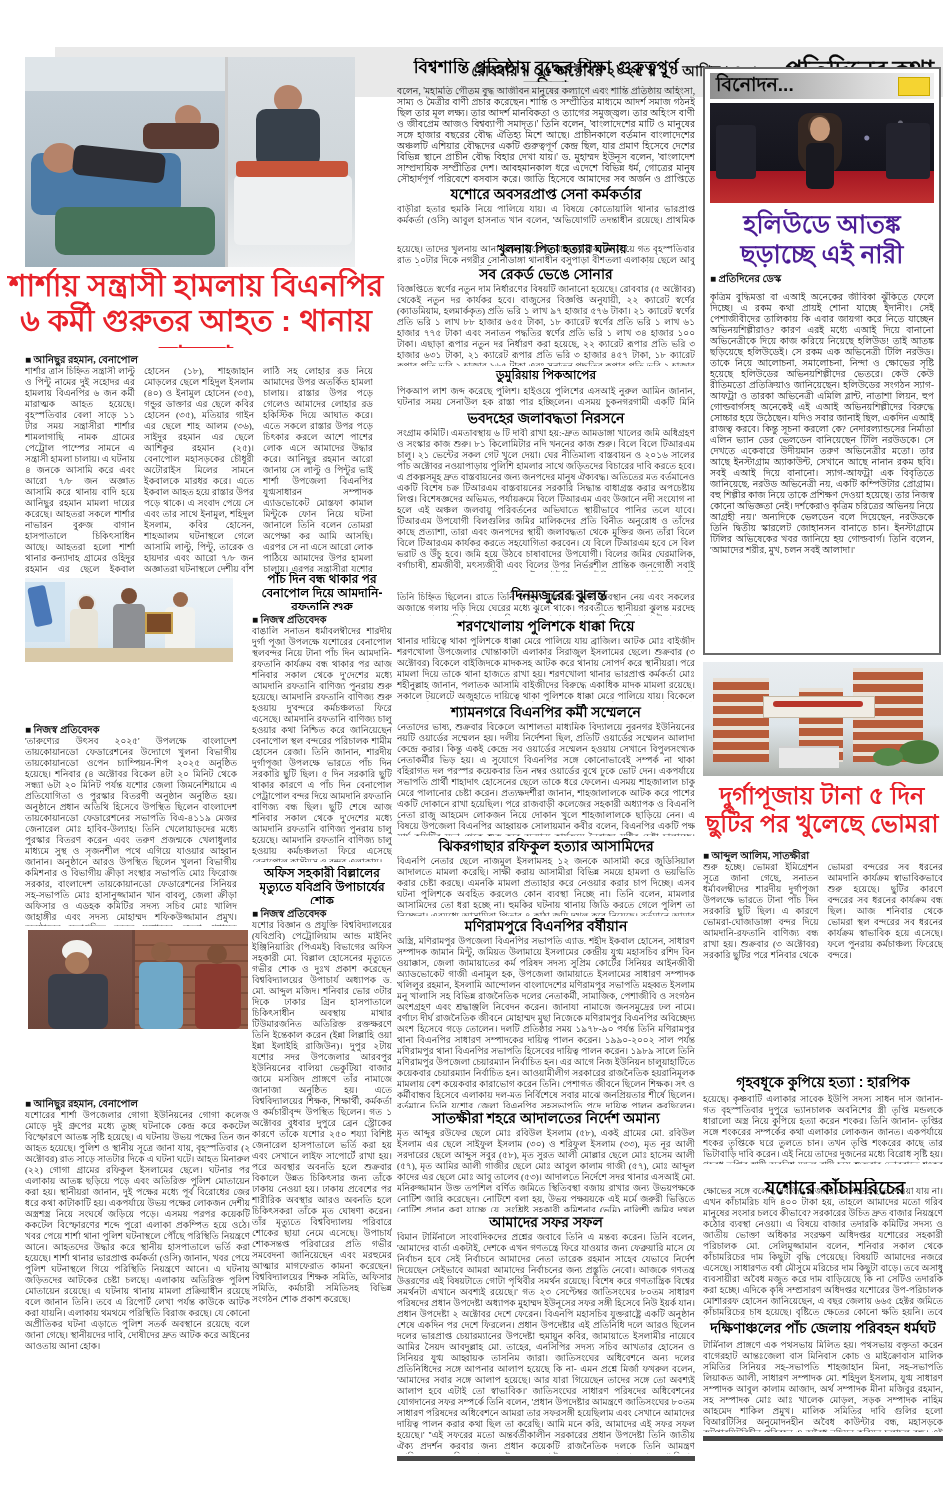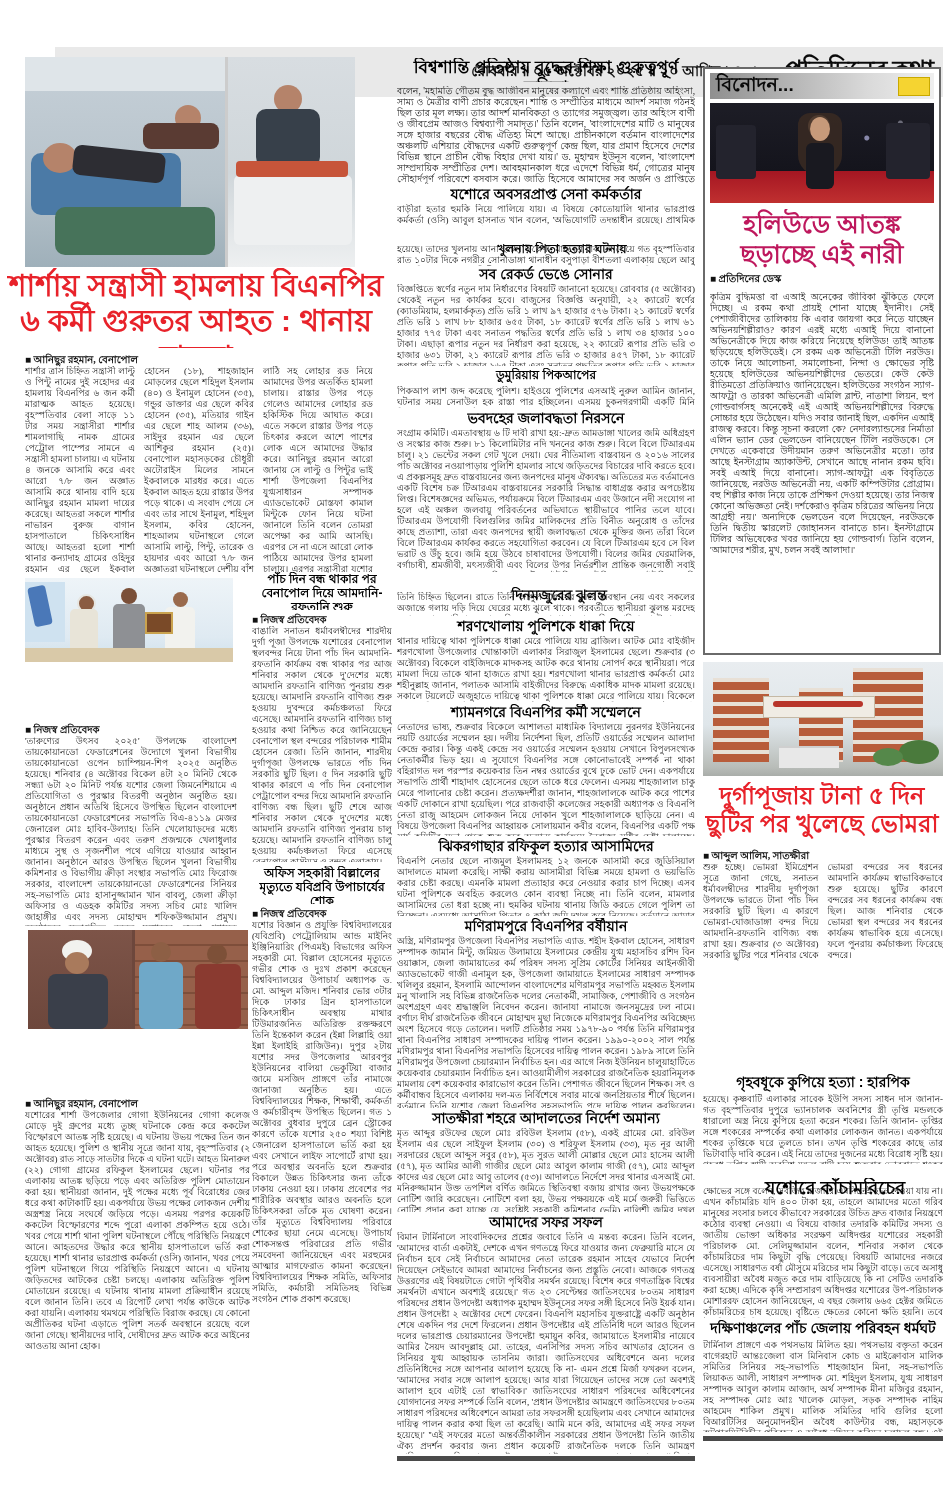--- a/index.html
+++ b/index.html
@@ -10,21 +10,21 @@
   .topbar{position:absolute;left:55px;top:47px;width:888px;height:50px;background:#e9e9e9;
           display:flex;align-items:center;}
   .page-label{font-size:16px;font-weight:bold;margin-left:12px;}
   .date-line{font-size:14.5px;font-weight:bold;margin-left:auto;}
   .masthead{font-size:26px;font-weight:900;margin:0 10px 0 22px;letter-spacing:-1px;
             font-family:"Liberation Sans","DejaVu Sans",sans-serif;color:#0a0a0a;}
   
   .hl{font-family:"Liberation Sans","DejaVu Sans",sans-serif;font-weight:bold;text-align:center;
       line-height:1.18;overflow:hidden;}
   .hl-red{color:#e8222a;}
-  .hl-green{color:#be185d;}
+  .hl-green{color:#4c1d95;}
   .hl-blue{color:#2b3990;}
   .hl-black{color:#000;}
   .byline{font-size:10px;font-weight:bold;overflow:hidden;white-space:nowrap;}
   .bodytxt{font-size:9px;line-height:11px;text-align:justify;overflow:hidden;color:#1a1a1a;}
   .c3{column-count:3;column-gap:9px;}
   .c2{column-count:2;column-gap:9px;}
   .rule{background:#4a4a4a;}
   
   .photo{overflow:hidden;background:#ccc;}
   .ph-panel{position:absolute;top:0;bottom:0;}

